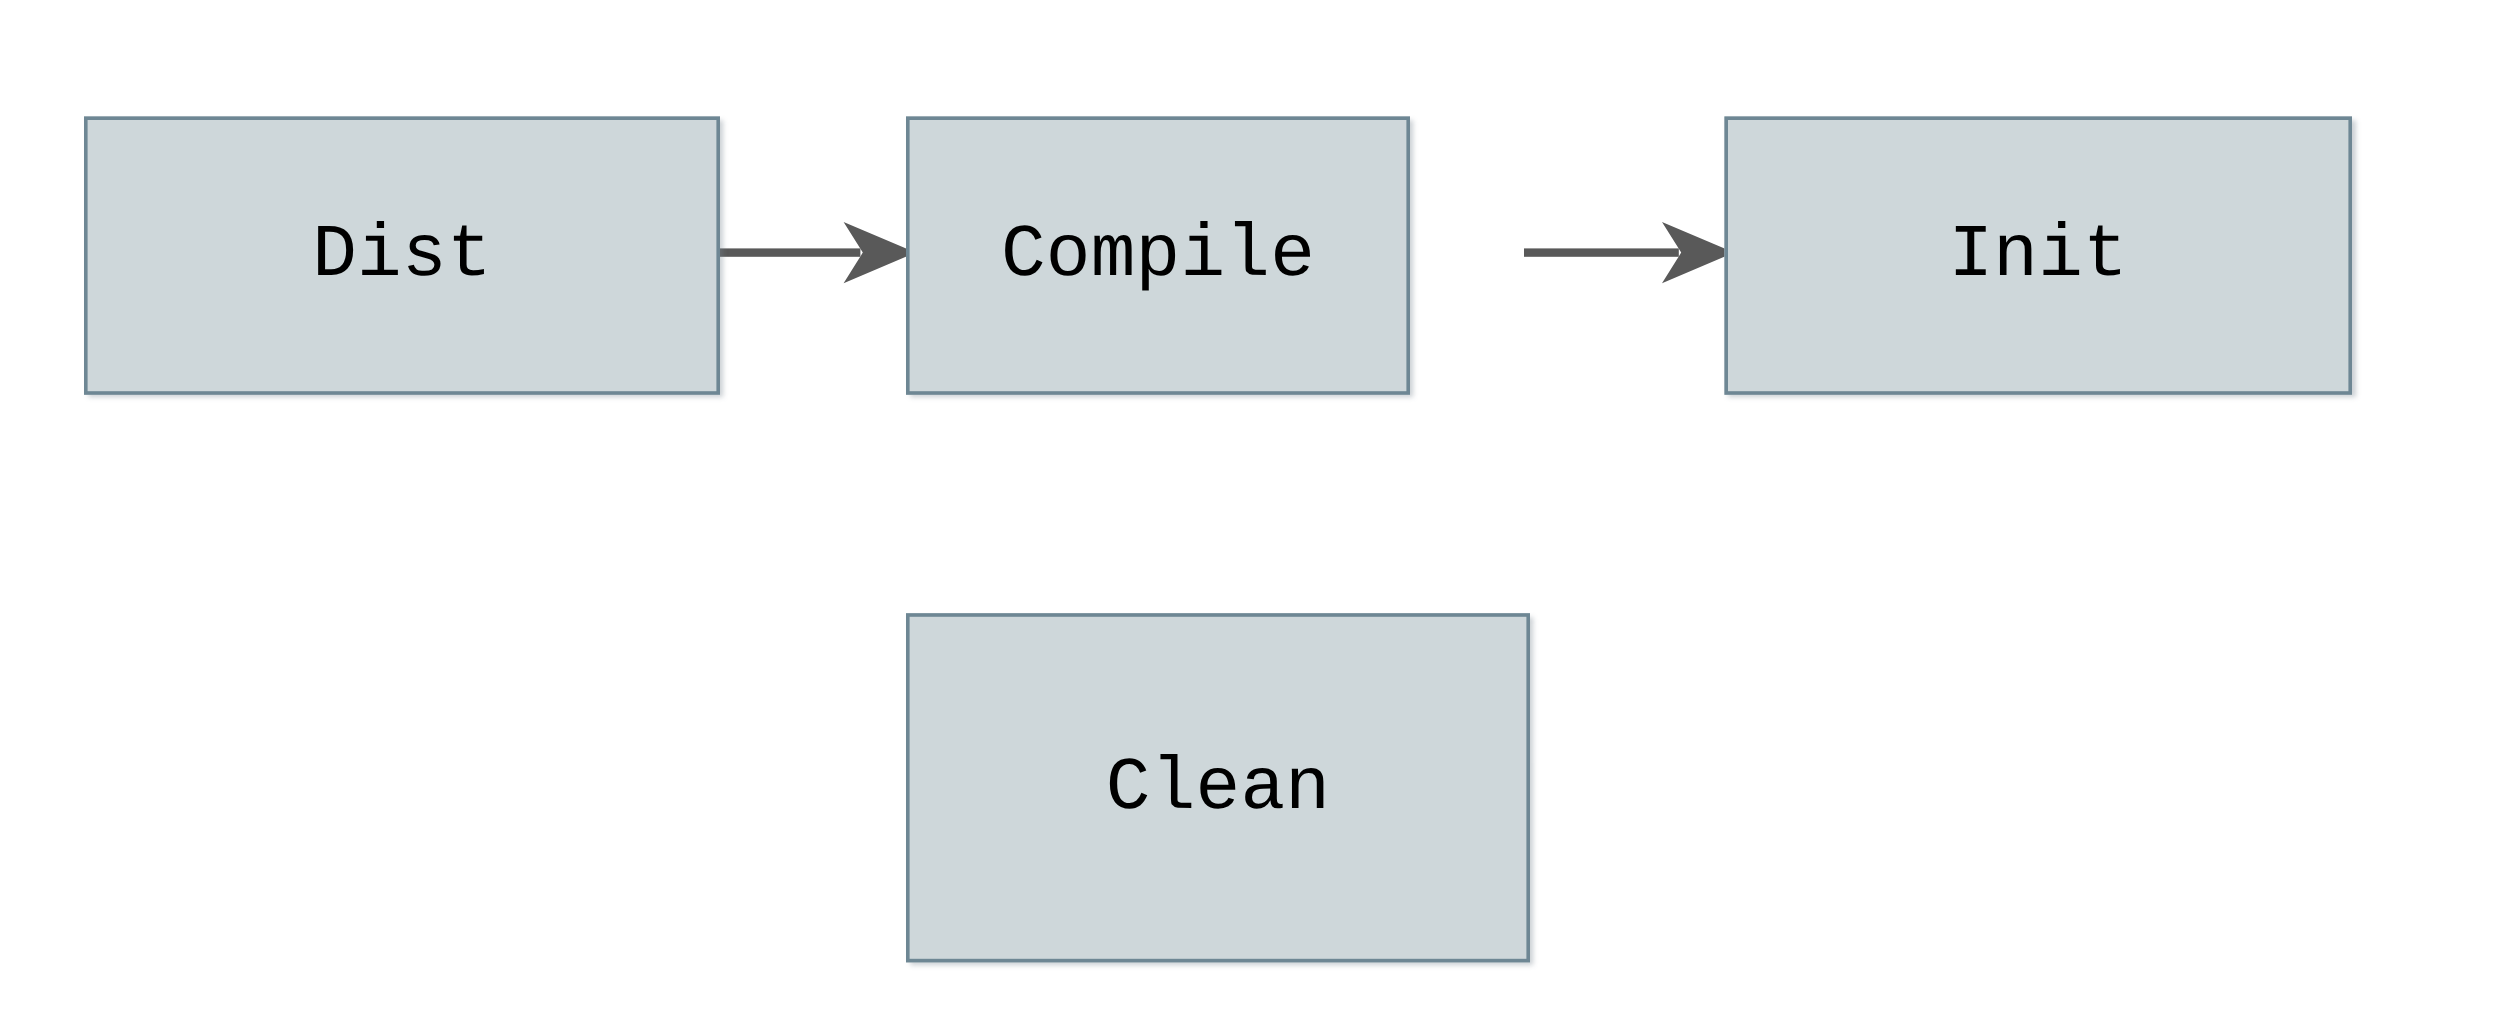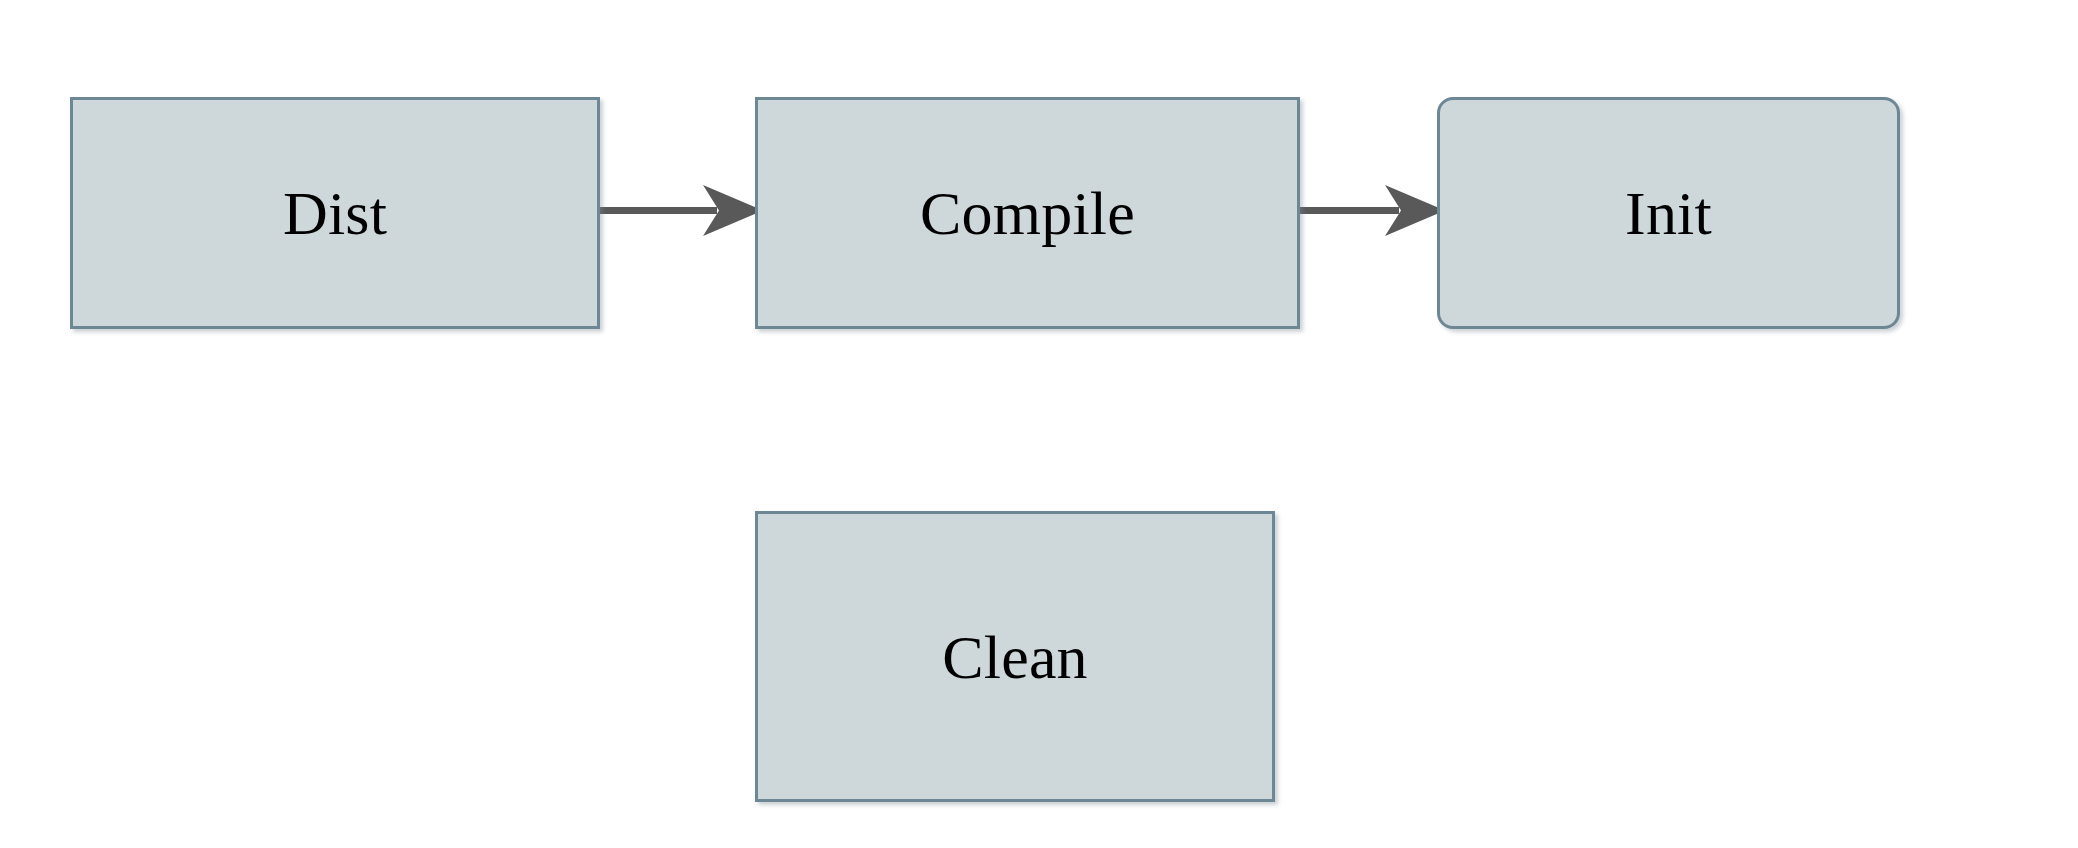--- a/index.html
+++ b/index.html
@@ -22,33 +22,33 @@
     position: absolute;
     box-sizing: border-box;
     background: #ced7da;
     border: 3px solid #6e8794;
     box-shadow: 3px 3px 4px rgba(120, 135, 145, 0.38);
     display: flex;
     align-items: center;
     justify-content: center;
   }
   .node-label {
-    font-family: Liberation Serif, serif;
+    font-family: Liberation Mono, monospace;
     font-size: 62px;
     font-weight: 400;
     color: #000000;
     line-height: 1;
     letter-spacing: 0.2px;
     white-space: nowrap;
     user-select: none;
   }
   
   #node-dist    { left: 70px;   top: 97px;  width: 530px; height: 232px; }
-  #node-compile { left: 755px;  top: 97px;  width: 545px; height: 232px; }
-  #node-init    { left: 1437px; top: 97px;  width: 463px; height: 232px; border-radius: 16px; }
+  #node-compile { left: 755px;  top: 97px;  width: 420px; height: 232px; }
+  #node-init    { left: 1437px; top: 97px;  width: 523px; height: 232px; }
   #node-clean   { left: 755px;  top: 511px; width: 520px; height: 291px; }
 
   .edge {
     position: absolute;
     overflow: visible;
   }
   #edge-dist-compile { left: 595px;  top: 178px; width: 168px; height: 66px; }
   #edge-compile-init { left: 1270px; top: 178px; width: 175px; height: 66px; }
   .edge svg { display: block; overflow: visible; }
 </style>

